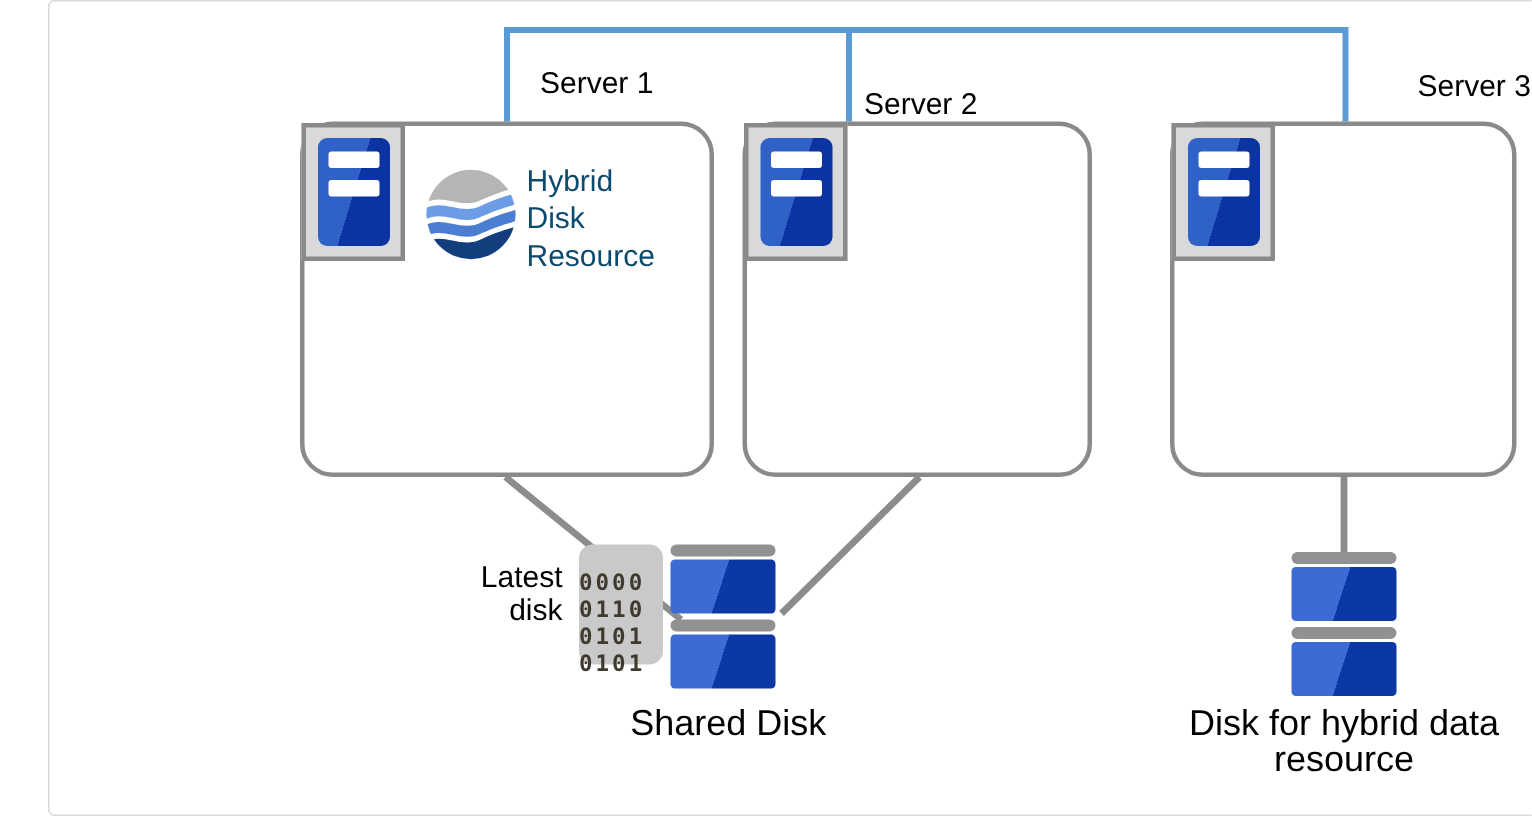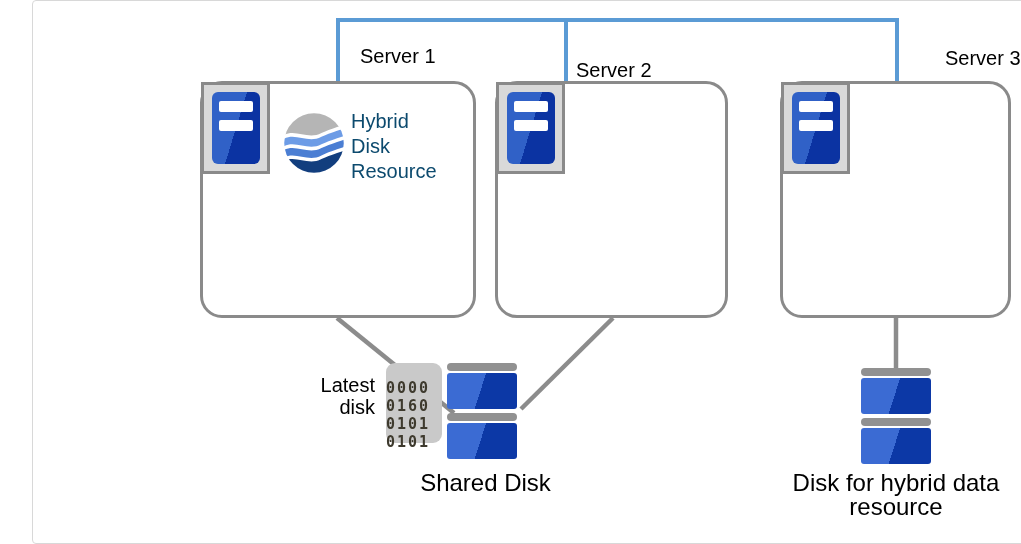--- a/index.html
+++ b/index.html
@@ -115,21 +115,21 @@
     <div>Resource</div>
   </div>
 
   <div class="latest-label">
     <div>Latest</div>
     <div>disk</div>
   </div>
 
   <div class="binary-block">
     <div>0000</div>
-    <div>0160</div>
+    <div>0110</div>
     <div>0101</div>
     <div>0101</div>
   </div>
 
   <div class="disk" id="disk-shared">
     <div class="cap"></div>
     <div class="platter"></div>
     <div class="cap"></div>
     <div class="platter"></div>
   </div>

